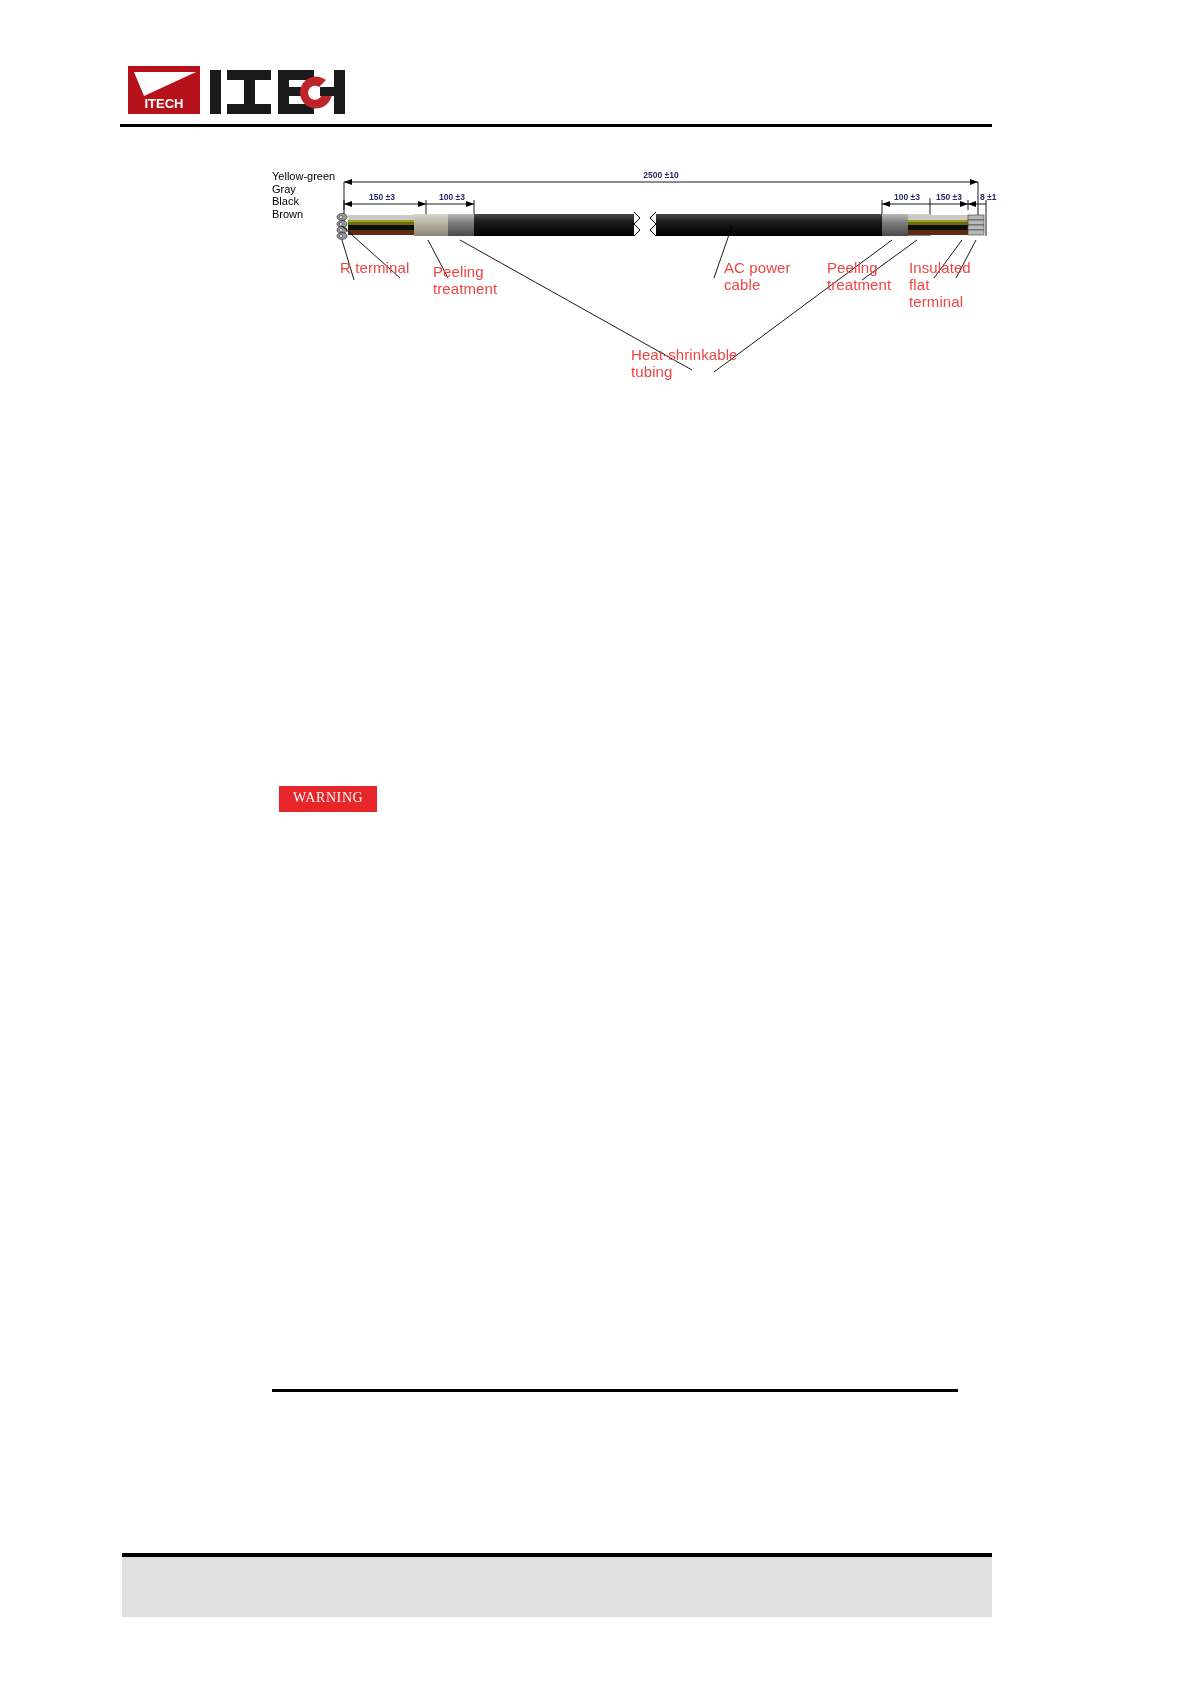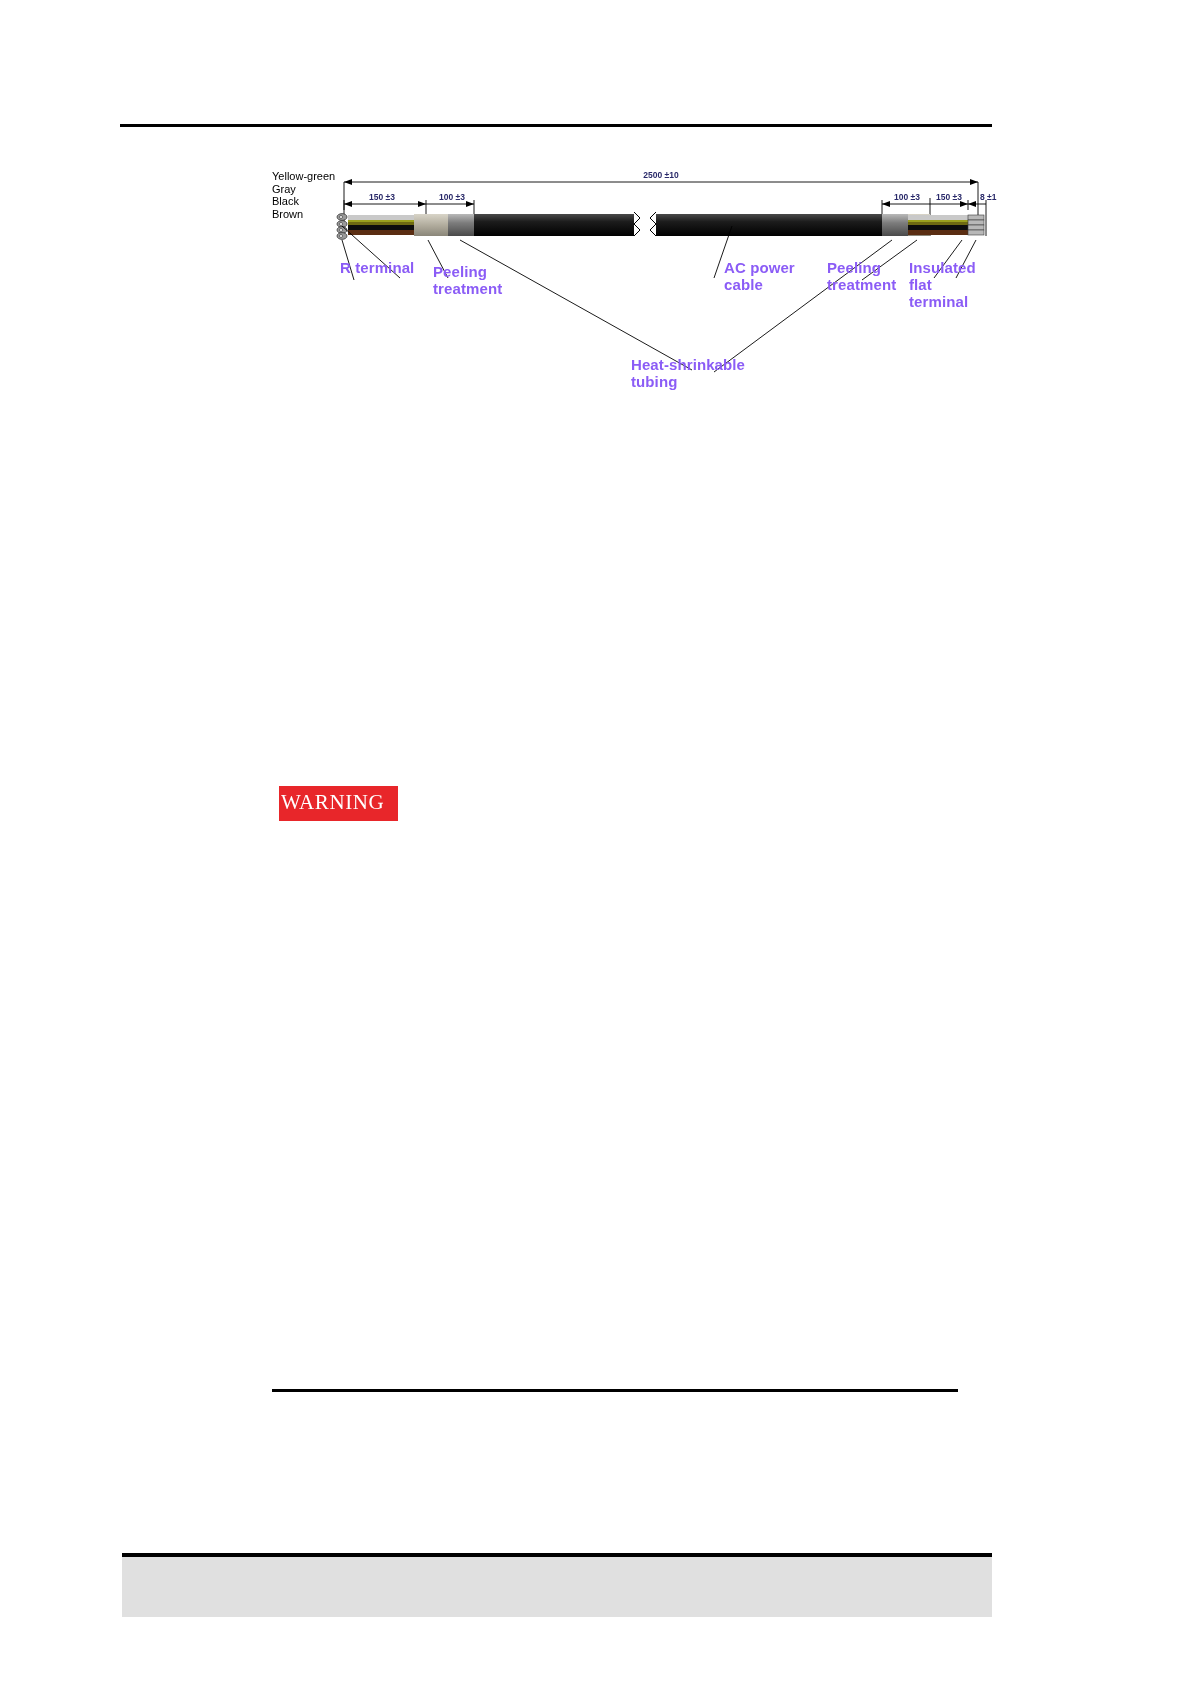--- a/index.html
+++ b/index.html
@@ -17,60 +17,84 @@
     position:absolute;left:120px;top:124px;width:872px;height:3px;
     background:#000000;
   }
 
   
   .diagram{position:absolute;left:262px;top:160px;width:740px;height:250px;font-weight:bold;}
   .diagram svg{display:block;}
 
   
   .callout{
-    position:absolute;font-weight:bold;color:#8b5cf6;
+    position:absolute;font-weight:normal;color:#ef4444;
     font-family:"Liberation Sans", sans-serif;
     font-size:15px;line-height:17px;letter-spacing:.1px;
     white-space:pre-line;
   }
   .c-rterm{left:340px;top:259px;}
   .c-peel1{left:433px;top:263px;}
   .c-acpow{left:700px;top:259px;margin-left:24px;}
   .c-peel2{left:827px;top:259px;}
   .c-insul{left:909px;top:259px;}
-  .c-heat{left:631px;top:356px;}
+  .c-heat{left:631px;top:346px;}
 
   
   .wirelabel{
     position:absolute;color:#000;font-size:11px;line-height:12.5px;
     font-family:"Liberation Sans", sans-serif;white-space:pre-line;
     text-align:left;
   }
   .wl{left:272px;top:170px;}
 
   
   .warning{
     position:absolute;left:279px;top:786px;
     background:#e8262a;color:#ffffff;
     font-family:"Liberation Serif", serif;
-    font-size:21px;letter-spacing:.6px;
-    padding:4px 14px 6px 2px;
+    font-size:14px;letter-spacing:.6px;
+    padding:4px 14px 6px 14px;
     display:inline-block;
   }
 
   
   .mid-rule{position:absolute;left:272px;top:1389px;width:686px;height:3px;background:#000;}
   .foot-rule{position:absolute;left:122px;top:1553px;width:870px;height:4px;background:#000;}
   .foot-band{position:absolute;left:122px;top:1557px;width:870px;height:60px;background:#e0e0e0;}
 </style>
 </head>
 <body>
 
 <div class="page">
 
+  <div class="logo">
+    <svg width="220" height="58" viewBox="0 0 220 58" xmlns="http://www.w3.org/2000/svg">
+
+      <polygon points="0,4 72,4 72,52 0,52" fill="#b5121b"></polygon>
+      <polygon points="6,10 68,10 16,34" fill="#ffffff"></polygon>
+
+      <text x="36" y="46" font-family="Liberation Sans, sans-serif" font-size="13" font-weight="bold" fill="#ffffff" text-anchor="middle">ITECH</text>
+
+      <g fill="#1a1a1a">
+        <rect x="82" y="8" width="11" height="44"></rect>
+        <rect x="99" y="8" width="44" height="10"></rect>
+        <rect x="116" y="8" width="11" height="44"></rect>
+        <rect x="99" y="42" width="44" height="10"></rect>
+        <rect x="150" y="8" width="11" height="44"></rect>
+        <rect x="150" y="8" width="36" height="10"></rect>
+        <rect x="150" y="25" width="30" height="9"></rect>
+        <rect x="150" y="42" width="36" height="10"></rect>
+        <rect x="206" y="8" width="11" height="44"></rect>
+      </g>
+
+      <path d="M204 30 a16 16 0 1 1 -6 -12 l-7 7 a7 7 0 1 0 3 5 z" fill="#c0242b"></path>
+      <rect x="192" y="25" width="25" height="9" fill="#1a1a1a"></rect>
+    </svg>
+  </div>
   <div class="header-rule"></div>
 
   <div class="wirelabel wl">Yellow-green
 Gray
 Black
 Brown</div>
 
   <div class="diagram">
     <svg width="740" height="250" viewBox="0 0 740 250" xmlns="http://www.w3.org/2000/svg">
       <defs>

